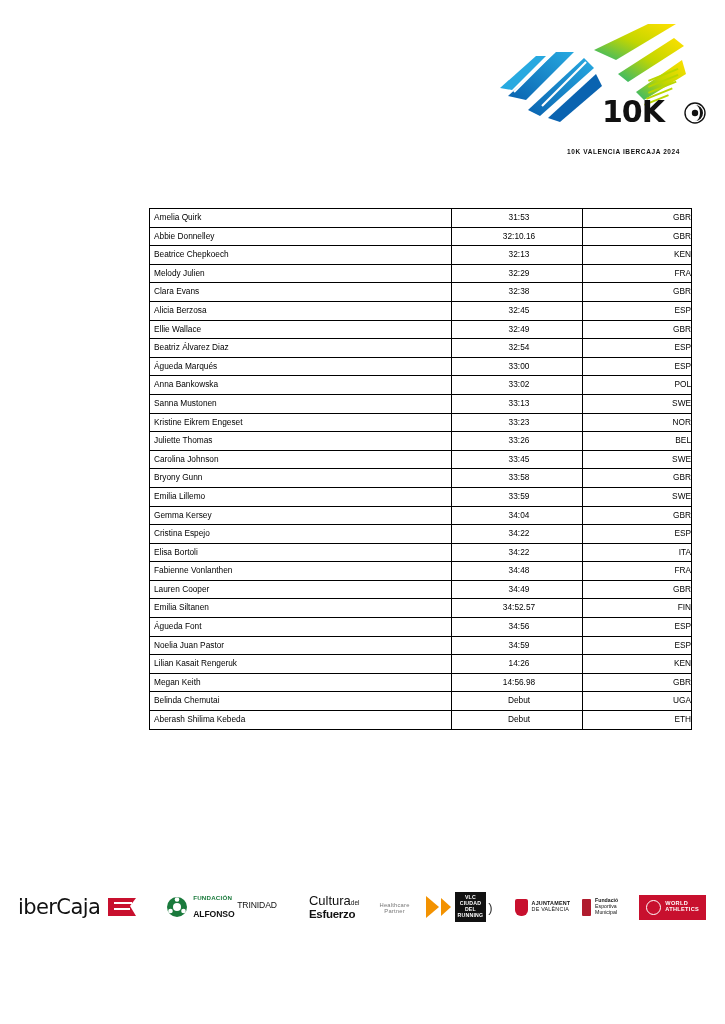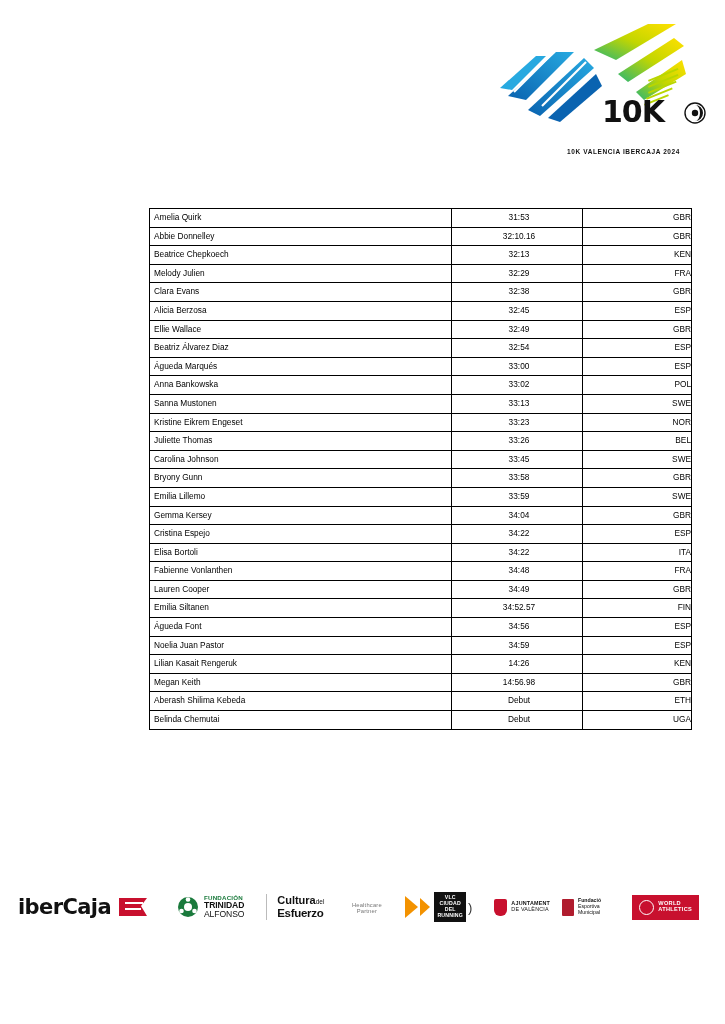--- a/index.html
+++ b/index.html
@@ -92,41 +92,41 @@
     height: 50px;
     display: flex;
     align-items: center;
   }
   .sp { display: flex; align-items: center; }
 
   
   .sp-ibercaja { margin-right: 26px; }
   .ibercaja-text {
     font-size: 21px;
-    font-weight: bold;
+    font-weight: normal;
     letter-spacing: -0.6px;
     color: #111;
     font-family: "DejaVu Sans", sans-serif;
   }
   .ibercaja-mark {
     margin-left: 6px;
     width: 34px; height: 26px;
     position: relative;
   }
 
   
   .sp-trinidad { margin-right: 12px; display: flex; align-items: center; }
   .tri-logo {
     width: 22px; height: 22px; margin-right: 5px;
     position: relative;
   }
   .tri-text { line-height: 1.05; }
   .tri-l1 { font-size: 6.2px; font-weight: bold; color: #1a7a3c; letter-spacing: .2px;}
-  .tri-l2 { font-size: 8.6px; font-weight: bold; color: #111; letter-spacing: -.1px;}
-  .tri-l3 { font-size: 8.6px; font-weight: normal; color: #111; letter-spacing: -.1px;}
+  .tri-l2 { font-size: 8.6px; font-weight: normal; color: #111; letter-spacing: -.1px; margin-left: 44px;}
+  .tri-l3 { font-size: 8.6px; font-weight: bold; color: #111; letter-spacing: -.1px;}
   .divider {
     width: 1px; height: 26px; background: #bbb; margin: 0 10px;
   }
   .cultura { line-height: 1.05; }
   .cultura-l1 { font-size: 9.5px; font-weight: bold; color: #111; }
   .cultura-l1 span { font-size: 6.5px; font-weight: normal; }
   .cultura-l2 { font-size: 11.5px; font-weight: bold; color: #111; letter-spacing: -.3px;}
 
   
   .sp-quiron { margin-left: 20px; margin-right: 16px; }
@@ -370,28 +370,28 @@
           <td class="col-name">Lilian Kasait Rengeruk</td>
           <td class="col-time">14:26</td>
           <td class="col-nation">KEN</td>
         </tr>
         <tr>
           <td class="col-name">Megan Keith</td>
           <td class="col-time">14:56.98</td>
           <td class="col-nation">GBR</td>
         </tr>
         <tr>
+          <td class="col-name">Belinda Chemutai</td>
+          <td class="col-time">Debut</td>
+          <td class="col-nation">UGA</td>
+        </tr>
+        <tr>
           <td class="col-name">Aberash Shilima Kebeda</td>
           <td class="col-time">Debut</td>
           <td class="col-nation">ETH</td>
-        </tr>
-        <tr>
-          <td class="col-name">Belinda Chemutai</td>
-          <td class="col-time">Debut</td>
-          <td class="col-nation">UGA</td>
         </tr>
       </tbody>
   </table>
 </div>
 
 <div class="footer">
   <div class="sponsor-row">
 
     <div class="sp sp-ibercaja">
       <span class="ibercaja-text">iberCaja</span>
@@ -419,21 +419,21 @@
         <div class="tri-l2">TRINIDAD</div>
         <div class="tri-l3">ALFONSO</div>
       </span>
     </div>
 
     <div class="divider"></div>
 
     <div class="sp">
       <span class="cultura">
         <div class="cultura-l1">
-          <span style="font-size:11px;font-weight:bold">Cultura</span><span>del</span>
+          <span style="font-size:13px;font-weight:normal">Cultura</span><span>del</span>
         </div>
         <div class="cultura-l2">Esfuerzo</div>
       </span>
     </div>
 
     <div class="sp sp-quiron">
       <span>
         <div class="quiron-sub">Healthcare Partner</div>
       </span>
     </div>

